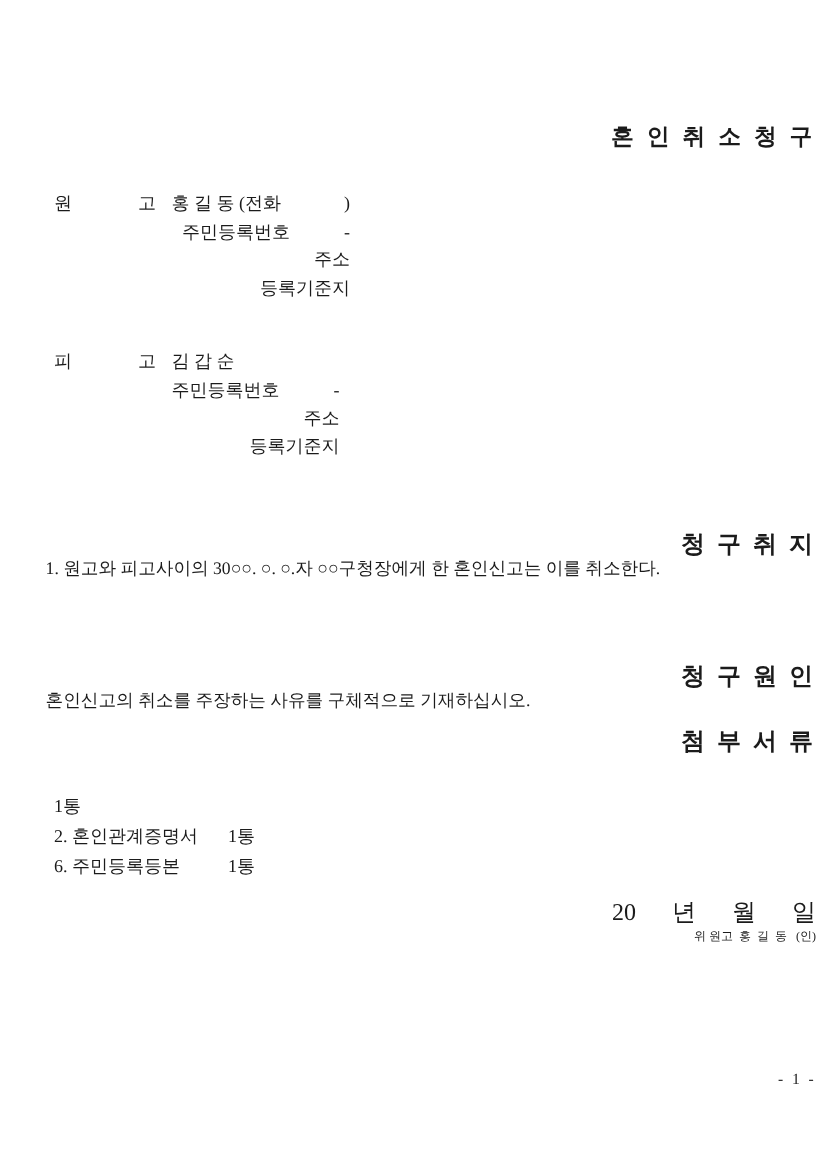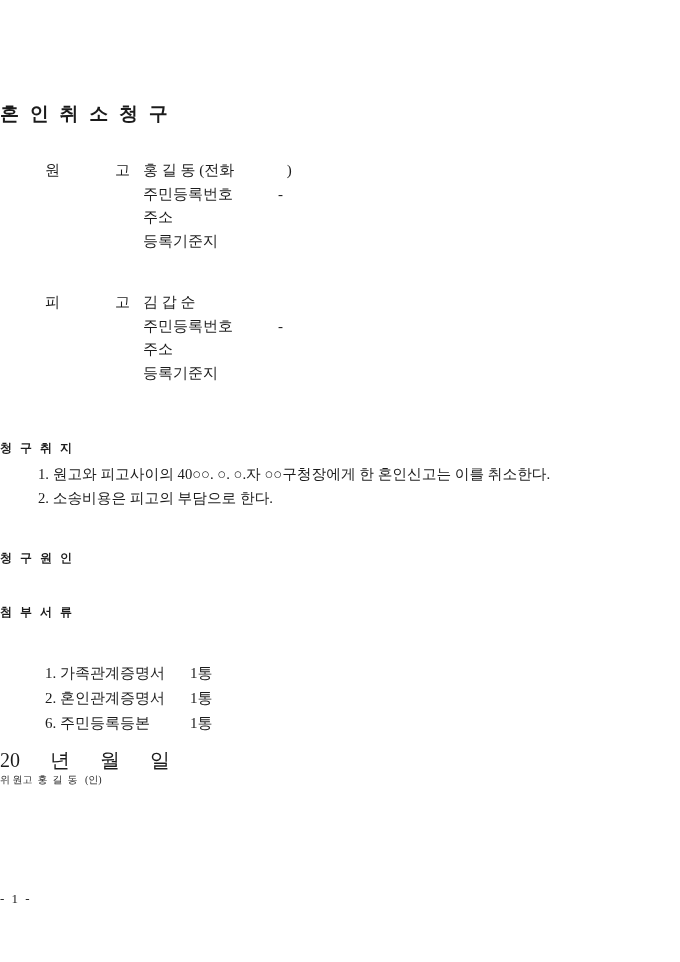--- a/index.html
+++ b/index.html
@@ -10,45 +10,45 @@
     color: #1b1b1b;
     position: relative;
     overflow: hidden;
   }
   .page {
     position: relative;
     width: 680px; height: 962px;
     background: #ffffff;
   }
   .abs { position: absolute; }
-  .centered { left: 0; right: 0; text-align: left; }
+  .centered { left: 0; right: 0; text-align: right; }
   .pre { white-space: pre; }
 
   .doc-title {
     top: 101px;
     font-size: 19px;
     font-weight: bold;
     letter-spacing: 3px;
   }
 
   .party-block { left: 45px; font-size: 15px; line-height: 23.5px; }
   .party-first-row { display: flex; }
   .role-label {
     width: 85px;
     display: flex;
     justify-content: space-between;
     flex: 0 0 85px;
   }
   .role-gap { width: 13px; flex: 0 0 13px; }
-  .party-details { margin-left: 98px; }
+  .party-details { margin-left: 98px; text-align: right; }
   .party-block.plaintiff { top: 159px; }
   .party-block.defendant { top: 291px; }
 
   .section-heading {
-    font-size: 12px;
+    font-size: 20px;
     font-weight: bold;
     letter-spacing: 2.5px;
   }
   .purpose-heading { top: 440px; }
   .purpose-body { top: 463px; left: 38px; right: 20px; font-size: 14.7px; line-height: 23.8px; }
   .cause-heading { top: 550px; }
   .cause-body { top: 573px; left: 38px; right: 20px; font-size: 14.7px; line-height: 23.8px; }
 
   .attach-heading { top: 604px; }
   .attach-list { top: 661px; left: 45px; font-size: 15px; line-height: 25px; }
@@ -93,30 +93,31 @@
     </div>
     <div class="party-details">
       <div class="pre">주민등록번호            -</div>
       <div class="pre">주소</div>
       <div class="pre">등록기준지</div>
     </div>
   </div>
 
   <div class="abs centered section-heading purpose-heading">청 구 취 지</div>
   <div class="abs purpose-body">
-    <div>1. 원고와 피고사이의 40○○. ○. ○.자 ○○구청장에게 한 혼인신고는 이를 취소한다.</div>
-    <div>2. 소송비용은 피고의 부담으로 한다.</div>
+    <div>1. 원고와 피고사이의 30○○. ○. ○.자 ○○구청장에게 한 혼인신고는 이를 취소한다.</div>
   </div>
 
   <div class="abs centered section-heading cause-heading">청 구 원 인</div>
+  <div class="abs cause-body">
+    <div>혼인신고의 취소를 주장하는 사유를 구체적으로 기재하십시오.</div>
+  </div>
 
   <div class="abs centered section-heading attach-heading">첨 부 서 류</div>
   <div class="abs attach-list">
     <div class="attach-item">
-      <span class="attach-label">1. 가족관계증명서</span>
       <span>1통</span>
     </div>
     <div class="attach-item">
       <span class="attach-label">2. 혼인관계증명서</span>
       <span>1통</span>
     </div>
     <div class="attach-item">
       <span class="attach-label">6. 주민등록등본</span>
       <span>1통</span>
     </div>

